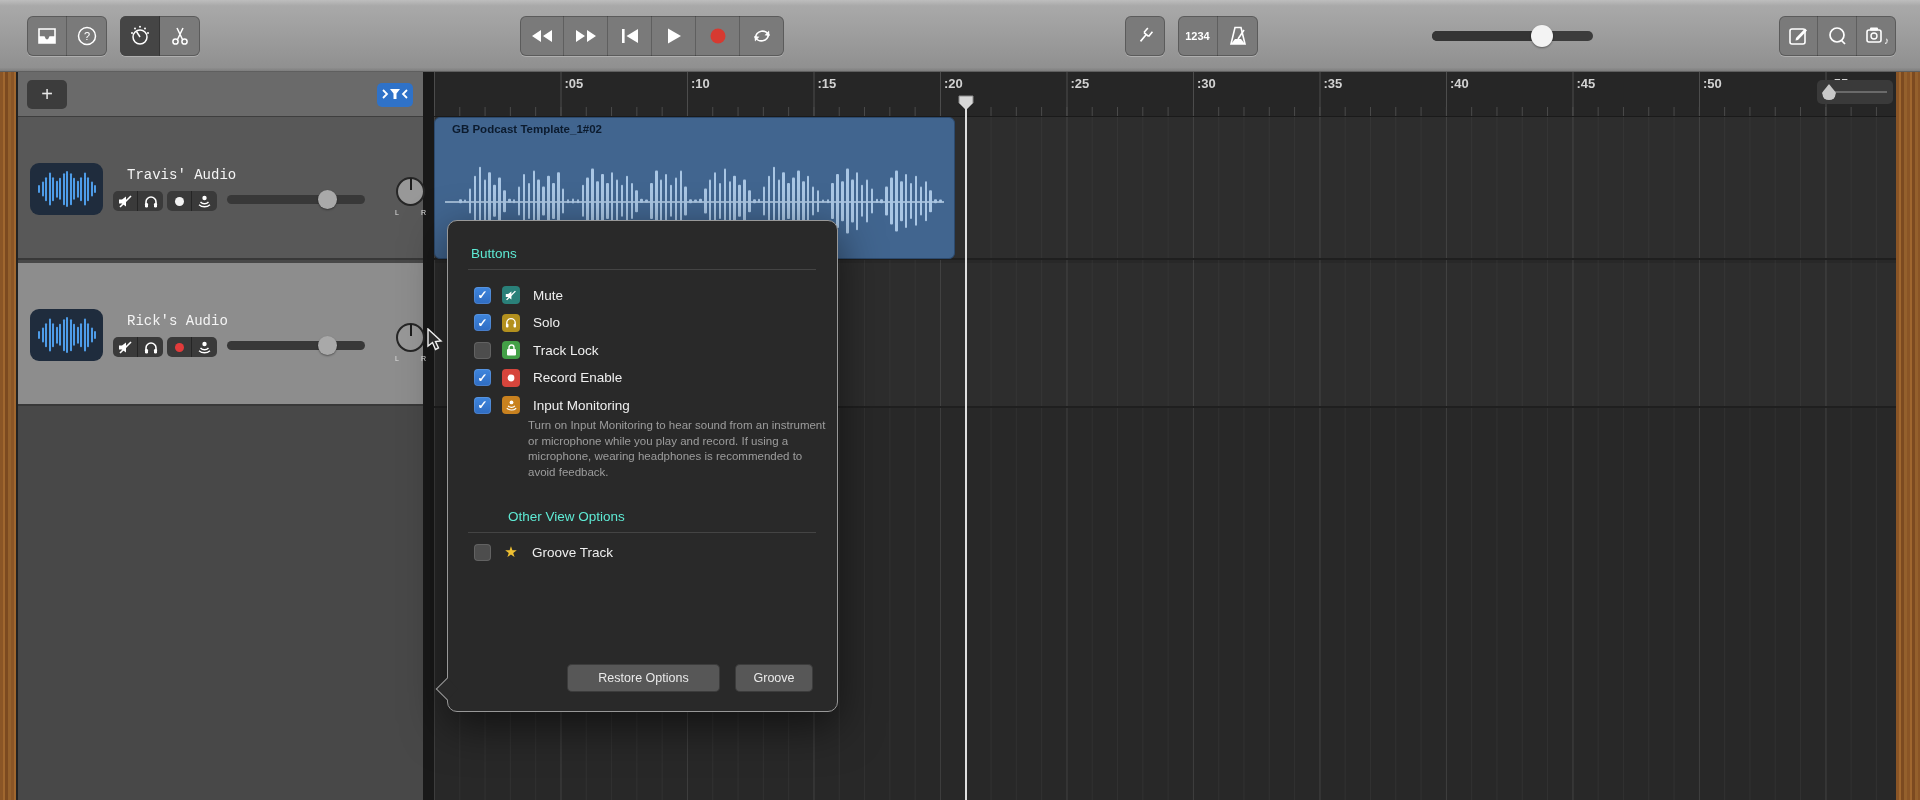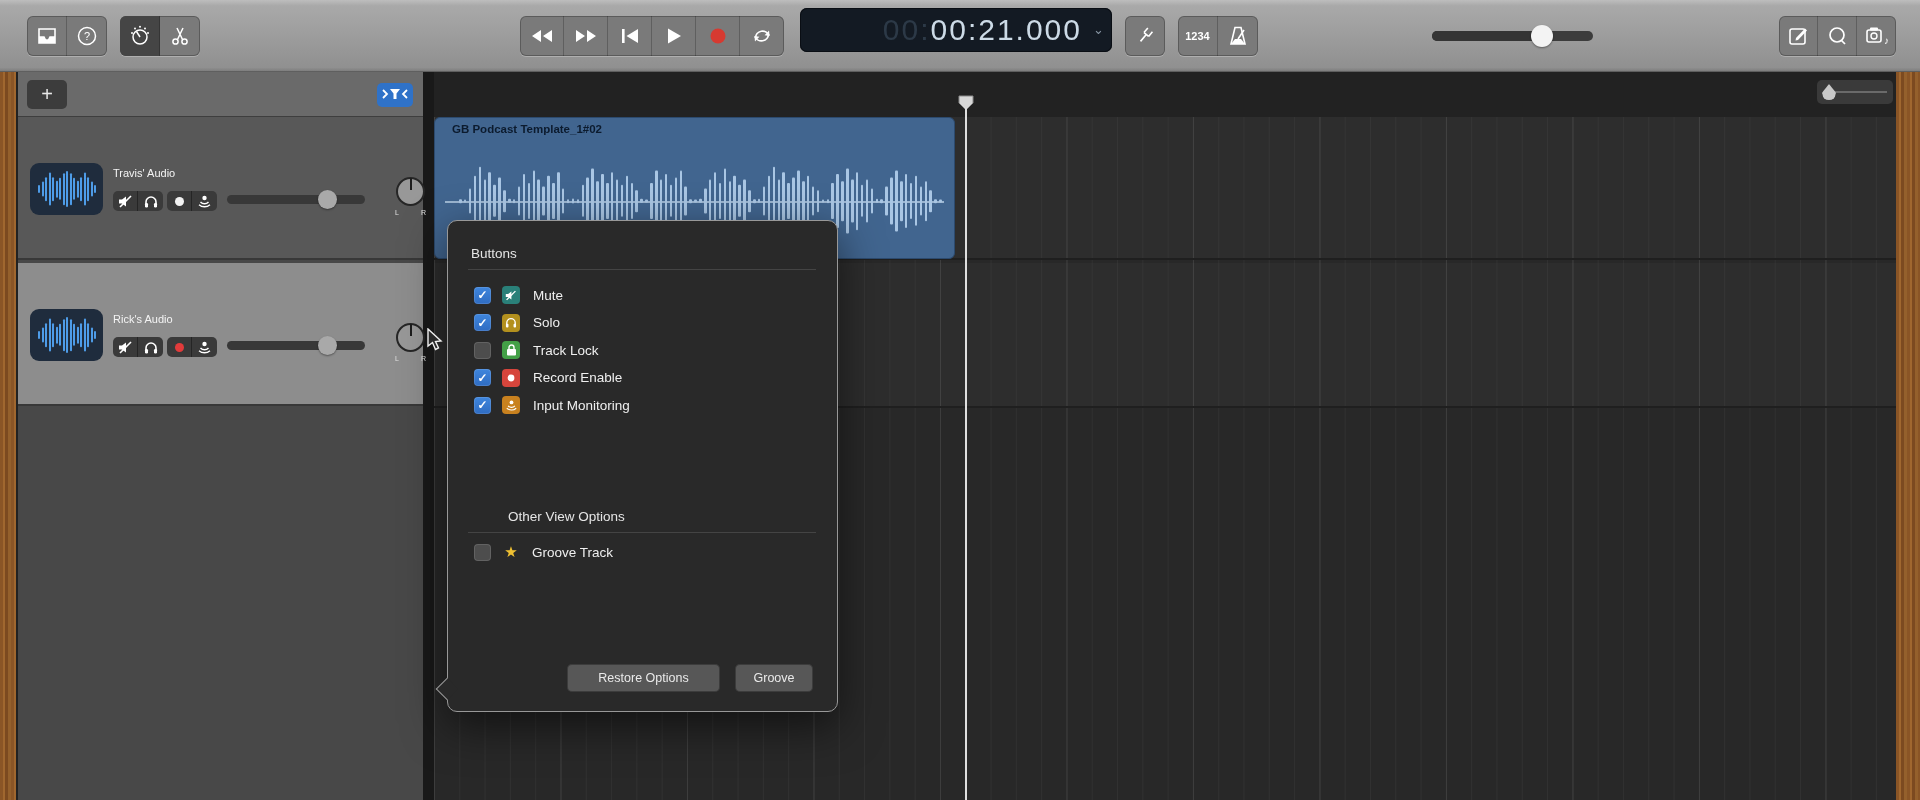--- a/index.html
+++ b/index.html
@@ -47,21 +47,21 @@
     border-radius:5px; color:#fff; display:flex; align-items:center; justify-content:center;
     font-size:11px; font-weight:bold; letter-spacing:0; }
   .track-row { position:absolute; left:0; width:405px; height:143px; border-bottom:2px solid #383838; }
   .track-row.r0 { top:45px; background:#585858; }
   .track-row.r1 { top:191px; background:#8d8d8d; }
   .ticon { position:absolute; left:12px; top:46px; width:73px; height:52px; background:#1f2c3d;
     border-radius:9px; overflow:hidden; }
   .ticon .wavebox { position:absolute; left:8px; right:8px; top:0; bottom:0; }
   .ticon .wavebox i { position:absolute; top:50%; transform:translateY(-50%); width:2.4px;
     background:#4e9ce8; border-radius:1px; }
-  .tname { position:absolute; left:95px; top:50px; color:#f4f4f4; font-size:11px; }
+  .tname { position:absolute; left:109px; top:50px; color:#f4f4f4; font-size:14px;font-family:Liberation Mono, monospace; }
   .tbtns { position:absolute; top:74px; height:20px; display:flex; background:#3a3a3a;
     border-radius:5px; overflow:hidden; }
   .tbtns.g1 { left:95px; } .tbtns.g2 { left:149px; }
   .tbtn { width:25px; height:20px; display:flex; align-items:center; justify-content:center;
     border-right:1px solid rgba(0,0,0,.35); color:#ececec; }
   .tbtn:last-child { border-right:none; }
   .rec-dot { width:9px; height:9px; border-radius:50%; }
   .tslider { position:absolute; left:209px; top:78px; width:138px; height:9px; background:#383838; border-radius:5px; }
   .tslider .thumb { position:absolute; left:91px; top:-5px; width:19px; height:19px; background:#a9a9a9;
     border-radius:50%; box-shadow:0 1px 2px rgba(0,0,0,.4); }
@@ -109,21 +109,21 @@
   .playhead { position:absolute; left:958px; top:95px; z-index:9; }
   .playhead .line { position:absolute; left:7px; top:13px; width:2px; height:692px; background:#dedede; }
   .marker { display:block; }
 
   
   .popover { position:absolute; left:447px; top:220px; width:391px; height:492px; background:#292929;
     border:1px solid #989898; border-radius:10px; z-index:20;
     box-shadow:0 14px 44px rgba(0,0,0,.55); }
   .popover .tail { position:absolute; left:-9px; top:460px; width:16px; height:16px; background:#292929;
     border-left:1px solid #989898; border-bottom:1px solid #989898; transform:rotate(45deg); }
-  .po-header { position:absolute; left:23px; color:#e5e5e5; font-size:13.5px; }
+  .po-header { position:absolute; left:23px; color:#5eead4; font-size:13.5px; }
   .po-sep { position:absolute; left:20px; width:348px; height:1px; background:#444; } 
   .po-row { position:absolute; left:26px; height:20px; display:flex; align-items:center; }
   .cbx { width:17px; height:17px; border-radius:4px; background:#4d4d4d;
     box-shadow:inset 0 0 0 1px rgba(255,255,255,.12); margin-right:11px;
     display:flex; align-items:center; justify-content:center; }
   .cbx.checked { background:linear-gradient(#3f86dd,#2f6cc2); }
   .cbx.checked::after { content:"✓"; color:#fff; font-size:12px; font-weight:bold; }
   .tile { width:18px; height:18px; border-radius:4px; margin-right:13px;
     display:flex; align-items:center; justify-content:center; }
   .po-label { color:#efefef; font-size:13.5px; }
@@ -227,25 +227,20 @@
             <svg width="22" height="20" viewBox="0 0 22 20">
               <path d="M4.5 12 A7 7 0 0 1 18 9.5" fill="none" stroke="#fff" stroke-width="1.7"></path>
               <path d="M17.5 8 A7 7 0 0 1 4 10.5" fill="none" stroke="#fff" stroke-width="1.7"></path>
               <path d="M18 4.5 L18.6 10 L13.6 9.2 Z" fill="#fff"></path>
               <path d="M4 15.5 L3.4 10 L8.4 10.8 Z" fill="#fff"></path>
             </svg>
           </span>
       </div>
     </div>
 
-    <div class="lcd">
-      <span class="dim">00:</span>
-      <span class="time">00:21.000</span>
-      <span class="chev">⌄</span>
-    </div>
 
     <div class="tb-group" style="left:1125px;">
       <div class="tb-btn">
         <span>
           <svg width="22" height="22" viewBox="0 0 22 22">
               <g transform="rotate(40 11 11)">
                 <path d="M8 3 V9 M14 3 V9 M8 9 H14 M11 9 V18" fill="none" stroke="#fff" stroke-width="1.6"></path>
               </g>
             </svg>
         </span>
@@ -427,20 +422,36 @@
       </div>
       <div class="tslider">
           <div class="thumb"></div>
         </div>
       <div class="knob"></div>
       <span class="pan-lab l">L</span>
       <span class="pan-lab r">R</span>
     </div>
   </div>
 
+  <div class="ruler">
+    <div id="ruler-labels">
+        <span class="ruler-label" style="left: 130.5px;">:05</span>
+        <span class="ruler-label" style="left: 257px;">:10</span>
+        <span class="ruler-label" style="left: 383.5px;">:15</span>
+        <span class="ruler-label" style="left: 510px;">:20</span>
+        <span class="ruler-label" style="left: 636.5px;">:25</span>
+        <span class="ruler-label" style="left: 763px;">:30</span>
+        <span class="ruler-label" style="left: 889.5px;">:35</span>
+        <span class="ruler-label" style="left: 1016px;">:40</span>
+        <span class="ruler-label" style="left: 1142.5px;">:45</span>
+        <span class="ruler-label" style="left: 1269px;">:50</span>
+        <span class="ruler-label" style="left: 1395.5px;">:55</span>
+      </div>
+    <div class="ruler-ticks"></div>
+  </div>
   <div class="zoom-slider">
     <div class="drop"></div>
   </div>
 
   <div class="timeline">
     <div class="lane l0"></div>
     <div class="lane l1"></div>
   </div>
 
   <div class="region">
@@ -604,20 +615,21 @@
           <span class="cbx checked"></span>
           <span class="tile" style="background:#c8811f">
             <svg width="13" height="12" viewBox="0 0 15 14">
               <circle cx="7.5" cy="4" r="2.2" fill="#fff"></circle>
               <path d="M3.5 8 a5.5 5.5 0 0 0 8 0 M2 10.7 a8.5 8.5 0 0 0 11 0" fill="none" stroke="#fff" stroke-width="1.4"></path>
             </svg>
           </span>
           <span class="po-label">Input Monitoring</span>
         </div>
       </div>
+    <div class="po-desc" style="top:197px;">Turn on Input Monitoring to hear sound from an instrument or microphone while you play and record. If using a microphone, wearing headphones is recommended to avoid feedback.</div>
     <div class="po-header" style="top:288px;margin-left:37px;">Other View Options</div>
     <div class="po-sep" style="top:311px;"></div>
     <div class="po-row" style="top:321px;">
       <span class="cbx"></span>
       <span class="star">★</span>
       <span class="po-label">Groove Track</span>
     </div>
     <div class="po-btn" style="left:119px; top:443px; width:153px;">Restore Options</div>
     <div class="po-btn" style="left:287px; top:443px; width:78px;">Groove</div>
   </div>

